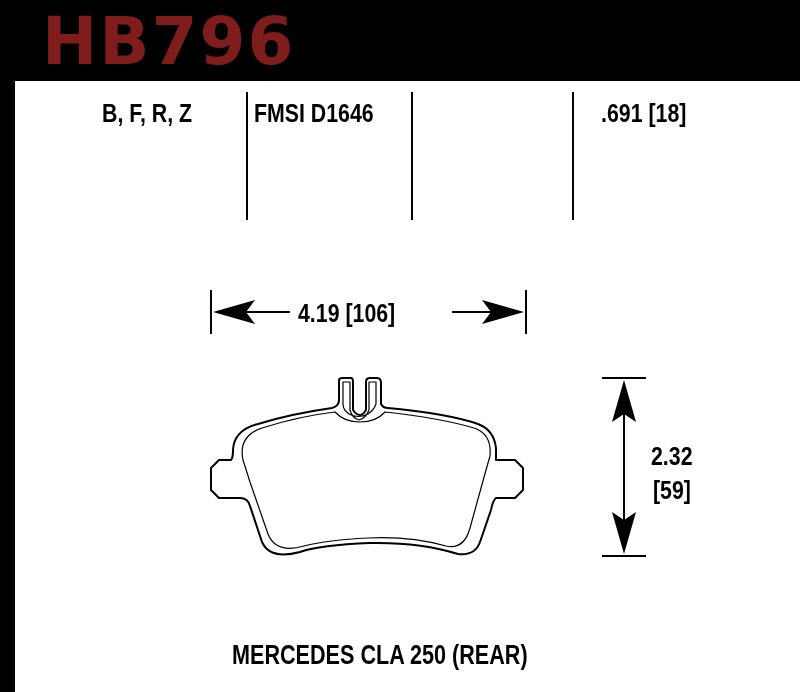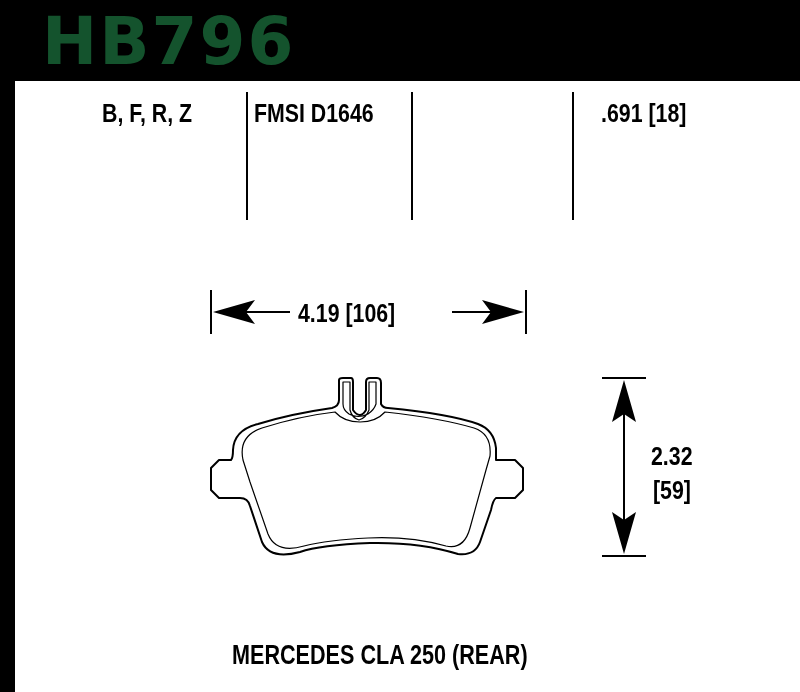--- a/index.html
+++ b/index.html
@@ -1,19 +1,19 @@
 <!DOCTYPE html>
 <html><head>
 <meta charset="utf-8">
 <style>
   html, body { margin: 0; padding: 0; background: #ffffff; }
   body { width: 800px; height: 692px; position: relative; overflow: hidden; font-family: "Liberation Sans", sans-serif; }
   .header-bar { position: absolute; left: 0; top: 0; width: 800px; height: 81px; background: #000; }
   .left-bar { position: absolute; left: 0; top: 0; width: 15px; height: 692px; background: #000; }
-  .part-number { position: absolute; left: 42px; top: 2px; color: #14532d; font-family: "DejaVu Sans", sans-serif; font-weight: bold; font-size: 66px; letter-spacing: 2px; line-height: 80px; }
+  .part-number { position: absolute; left: 42px; top: 2px; color: #7f1d1d; font-family: "DejaVu Sans", sans-serif; font-weight: bold; font-size: 66px; letter-spacing: 2px; line-height: 80px; }
   .spec { position: absolute; font-weight: bold; color: #000; font-size: 26px; transform: scaleX(0.82); transform-origin: left top; white-space: nowrap; }
   .vline { position: absolute; width: 2px; background: #000; }
   .dim-text { position: absolute; font-weight: bold; color: #000; font-size: 26px; transform: scaleX(0.82); transform-origin: left top; white-space: nowrap; }
   svg { position: absolute; left: 0; top: 0; }
   .footer-label { position: absolute; left: 232px; top: 640px; font-weight: bold; font-size: 27px; color: #000; transform: scaleX(0.8); transform-origin: left top; white-space: nowrap; }
 </style>
 </head>
 <body>
 
 <div class="header-bar"></div>

